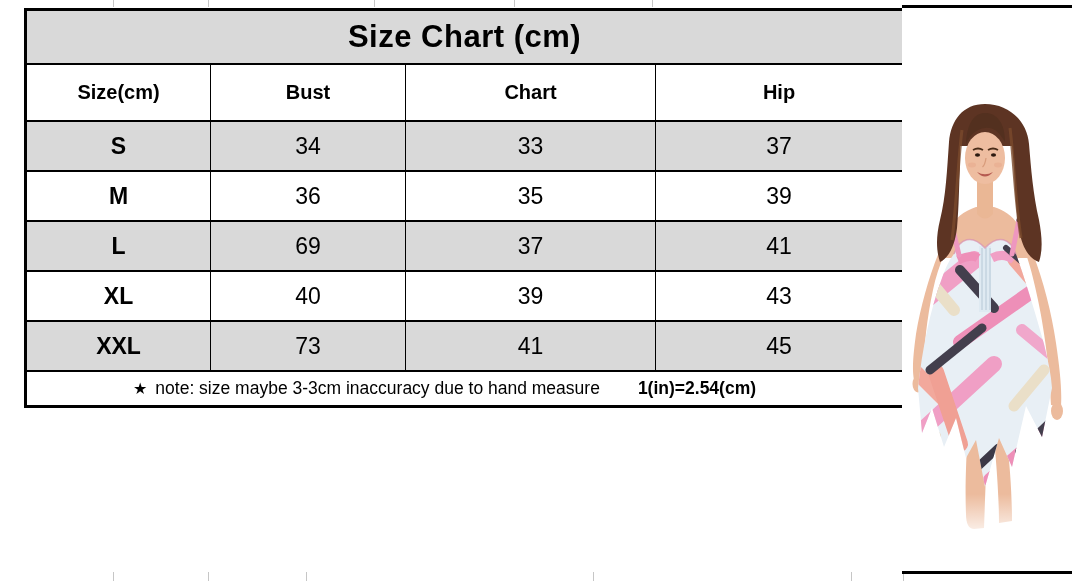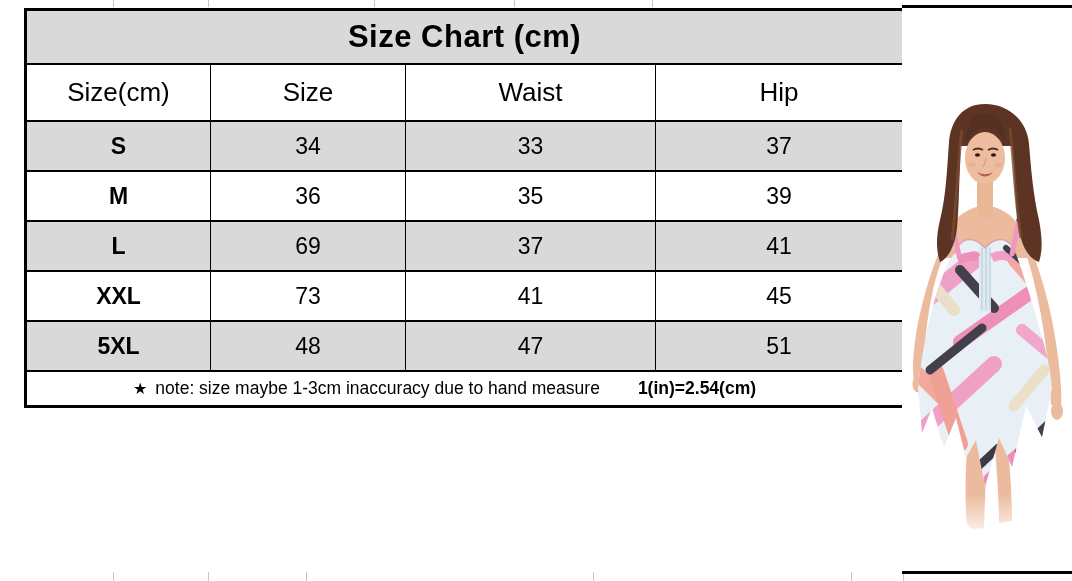--- a/index.html
+++ b/index.html
@@ -18,21 +18,21 @@
     position:absolute;left:8px;top:8px;width:878px;
     border-collapse:collapse;table-layout:fixed;
     border:3px solid #000;
   }
   table.size-chart th, table.size-chart td{
     border-top:2px solid #000;border-bottom:2px solid #000;
     border-left:1.5px solid #000;border-right:1.5px solid #000;
     text-align:center;vertical-align:middle;padding:0;color:#000;
   }
   .title-cell{height:52px;background:#d9d9d9;font-size:31px;font-weight:bold;letter-spacing:0.5px;}
-  tr.header-row th{height:55px;font-size:26px;font-weight:normal;background:#ffffff;}
+  tr.header-row th{height:55px;font-size:20px;font-weight:bold;background:#ffffff;}
   tbody.data-rows tr{height:50px;font-size:23px;background:#ffffff;}
   tbody.data-rows tr:nth-child(odd){background:#d9d9d9;}
   tbody.data-rows th{font-weight:bold;}
   tbody.data-rows td{font-weight:normal;}
   tfoot td.note-cell{height:33px;font-size:17.5px;font-weight:normal;background:#ffffff;}
   .note-line{display:flex;justify-content:center;align-items:center;transform:translateX(-20px);white-space:nowrap;}
   .note-line .star{margin-right:8px;font-size:16px;}
   .note-line .conv{margin-left:38px;font-weight:bold;}
 
   
@@ -68,22 +68,22 @@
         <col style="width:195px">
         <col style="width:250px">
         <col style="width:248px">
     </colgroup>
     <thead>
       <tr>
         <th colspan="4" class="title-cell">Size Chart (cm)</th>
       </tr>
       <tr class="header-row">
         <th>Size(cm)</th>
-        <th>Size</th>
-        <th>Waist</th>
+        <th>Bust</th>
+        <th>Chart</th>
         <th>Hip</th>
       </tr>
     </thead>
     <tbody class="data-rows">
       <tr>
         <th>S</th>
         <td>34</td>
         <td>33</td>
         <td>37</td>
       </tr>
@@ -93,38 +93,38 @@
         <td>35</td>
         <td>39</td>
       </tr>
       <tr>
         <th>L</th>
         <td>69</td>
         <td>37</td>
         <td>41</td>
       </tr>
       <tr>
+        <th>XL</th>
+        <td>40</td>
+        <td>39</td>
+        <td>43</td>
+      </tr>
+      <tr>
         <th>XXL</th>
         <td>73</td>
         <td>41</td>
         <td>45</td>
       </tr>
-      <tr>
-        <th>5XL</th>
-        <td>48</td>
-        <td>47</td>
-        <td>51</td>
-      </tr>
     </tbody>
     <tfoot>
       <tr>
         <td colspan="4" class="note-cell">
           <div class="note-line">
             <span class="star">★</span>
-            <span>note: size maybe 1-3cm inaccuracy due to hand measure</span>
+            <span>note: size maybe 3-3cm inaccuracy due to hand measure</span>
             <span class="conv">1(in)=2.54(cm)</span>
           </div>
         </td>
       </tr>
     </tfoot>
   </table>
 
   <div class="photo-cell">
     <svg viewBox="0 0 186 563" width="186" height="563">
       <defs>

